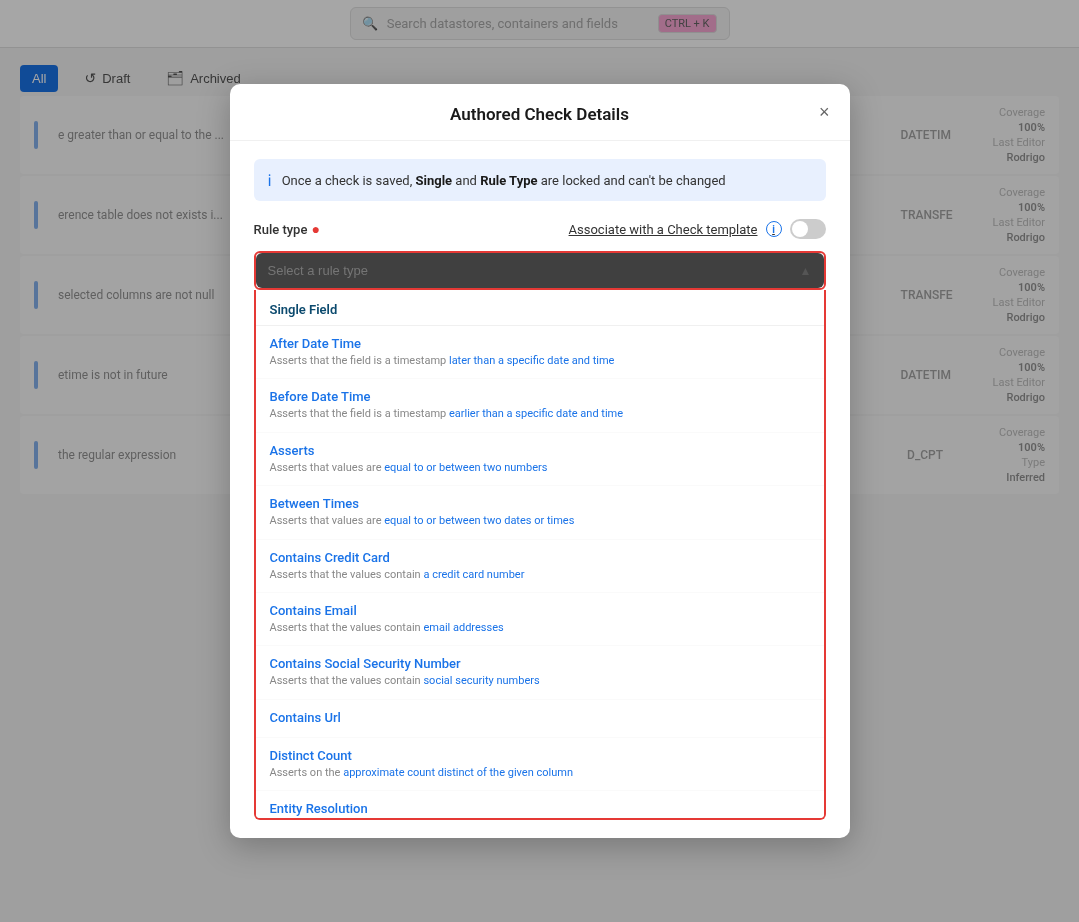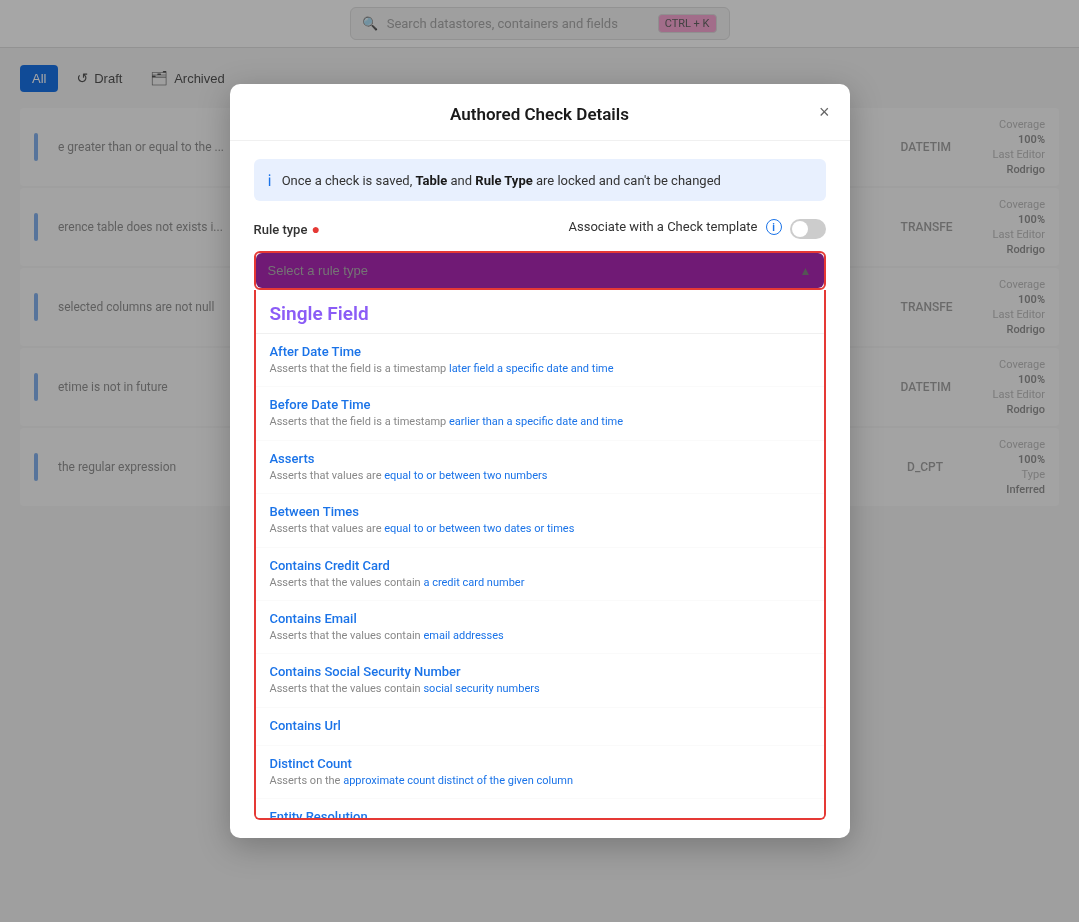--- a/index.html
+++ b/index.html
@@ -52,22 +52,22 @@
       color: #666;
     }
 
     .page-content {
       padding: 16px 20px;
     }
 
     .filter-row {
       display: flex;
       align-items: center;
-      gap: 8px;
-      margin-bottom: 16px;
+      gap: 16px;
+      margin-bottom: 4px;
     }
 
     .btn-all {
       background: #1a73e8;
       color: #fff;
       border: none;
       border-radius: 4px;
       padding: 6px 12px;
       font-size: 13px;
       font-weight: 500;
@@ -212,23 +212,25 @@
       gap: 4px;
     }
 
     .required-dot {
       color: #e53935;
       font-size: 14px;
     }
 
     .associate-row {
       display: flex;
+      align-items: center;
       gap: 8px;
       font-size: 13px;
       color: #333;
+      text-decoration: underline;
     }
 
     .info-circle {
       display: inline-flex;
       align-items: center;
       justify-content: center;
       width: 16px;
       height: 16px;
       border-radius: 50%;
       border: 1.5px solid #1a73e8;
@@ -269,21 +271,21 @@
     }
 
     .select-input {
       width: 100%;
       padding: 10px 36px 10px 12px;
       font-size: 13px;
       color: #999;
       border: none;
       outline: none;
       border-radius: 6px;
-      background: #701a75;
+      background: #404040;
       cursor: pointer;
     }
 
     .select-arrow {
       position: absolute;
       right: 12px;
       top: 50%;
       transform: translateY(-50%);
       color: #555;
       font-size: 12px;
@@ -295,23 +297,23 @@
       border: 2px solid #e53935;
       border-top: none;
       border-radius: 0 0 6px 6px;
       background: #fff;
       overflow-y: auto;
       max-height: 530px;
     }
 
     .dropdown-section-header {
       padding: 12px 14px 8px;
-      font-size: 19px;
+      font-size: 13px;
       font-weight: 600;
-      color: #8b5cf6;
+      color: #0c4a6e;
       border-bottom: 1px solid #f0f0f0;
     }
 
     .dropdown-item {
       padding: 10px 14px 10px 14px;
       cursor: pointer;
       border-bottom: 1px solid #fafafa;
     }
 
     .dropdown-item-title {
@@ -429,21 +431,21 @@
     <div class="modal-header">
       <span class="modal-title">Authored Check Details</span>
       <button class="modal-close">×</button>
     </div>
 
     <div class="modal-body">
 
       <div class="info-banner">
         <span class="info-icon">ℹ</span>
         <span class="info-text">
-          Once a check is saved, <strong>Table</strong> and <strong>Rule Type</strong> are locked and can't be changed
+          Once a check is saved, <strong>Single</strong> and <strong>Rule Type</strong> are locked and can't be changed
         </span>
       </div>
 
       <div class="form-row">
         <div class="form-label">
           <span>Rule type</span>
           <span class="required-dot">●</span>
         </div>
         <div class="associate-row">
           <span>Associate with a Check template</span>
@@ -457,21 +459,21 @@
           <input class="select-input" type="text" readonly="" placeholder="Select a rule type" style="">
           <span class="select-arrow">▲</span>
         </div>
 
         <div class="dropdown-list">
           <div class="dropdown-section-header">Single Field</div>
 
           <div id="dropdown-items-container">
               <div class="dropdown-item">
                 <div class="dropdown-item-title">After Date Time</div>
-                <div class="dropdown-item-desc">Asserts that the field is a timestamp <span class="highlight">later field a specific date and time</span></div>
+                <div class="dropdown-item-desc">Asserts that the field is a timestamp <span class="highlight">later than a specific date and time</span></div>
               </div>
               <div class="dropdown-item">
                 <div class="dropdown-item-title">Before Date Time</div>
                 <div class="dropdown-item-desc">Asserts that the field is a timestamp <span class="highlight">earlier than a specific date and time</span></div>
               </div>
               <div class="dropdown-item">
                 <div class="dropdown-item-title">Asserts</div>
                 <div class="dropdown-item-desc">Asserts that values are <span class="highlight">equal to or between two numbers</span></div>
               </div>
               <div class="dropdown-item">

